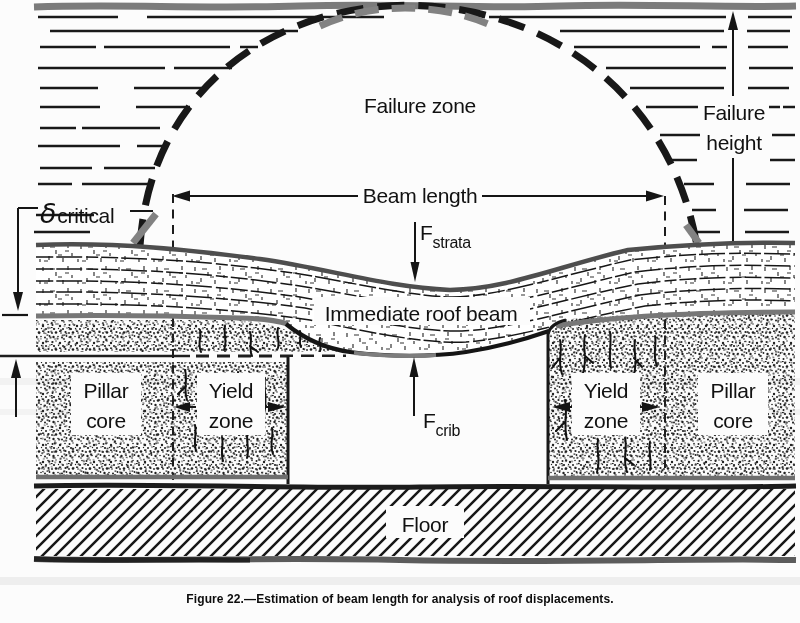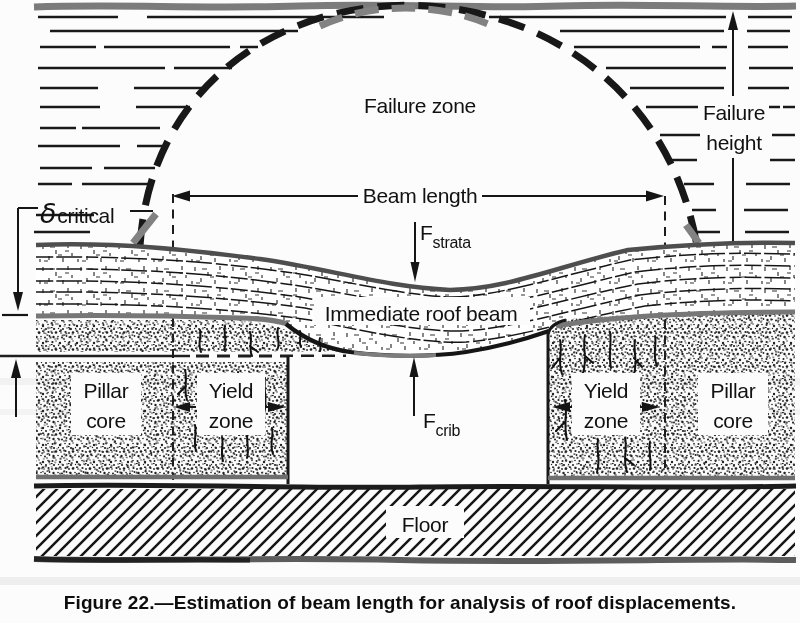--- a/index.html
+++ b/index.html
@@ -3,21 +3,21 @@
 <meta charset="utf-8">
 <style>
   html,body{margin:0;padding:0;background:#e8e8e8;}
   #stage{position:relative;width:800px;height:623px;background:#fcfcfc;overflow:hidden;
          font-family:"Liberation Sans",sans-serif;}
   svg{position:absolute;left:0;top:0;}
   .lbl{font-family:"Liberation Sans",sans-serif;font-size:21px;fill:#111;letter-spacing:-0.3px;}
   .sub{font-size:16px;}
   .delta{font-size:27px;font-style:italic;font-family:"DejaVu Sans",sans-serif;}
   #caption{position:absolute;left:0;top:592px;width:800px;text-align:center;
-           font-family:"Liberation Sans",sans-serif;font-weight:bold;font-size:19px;
+           font-family:"Liberation Sans",sans-serif;font-weight:bold;font-size:12px;
            color:#0d0d0d;letter-spacing:.1px;}
 </style>
 </head>
 <body>
 
 <div id="stage">
 <svg width="800" height="623" viewBox="0 0 800 623">
   <defs>
     <pattern id="stipA" width="17" height="17" patternUnits="userSpaceOnUse">
       <g fill="#1f1f1f">

